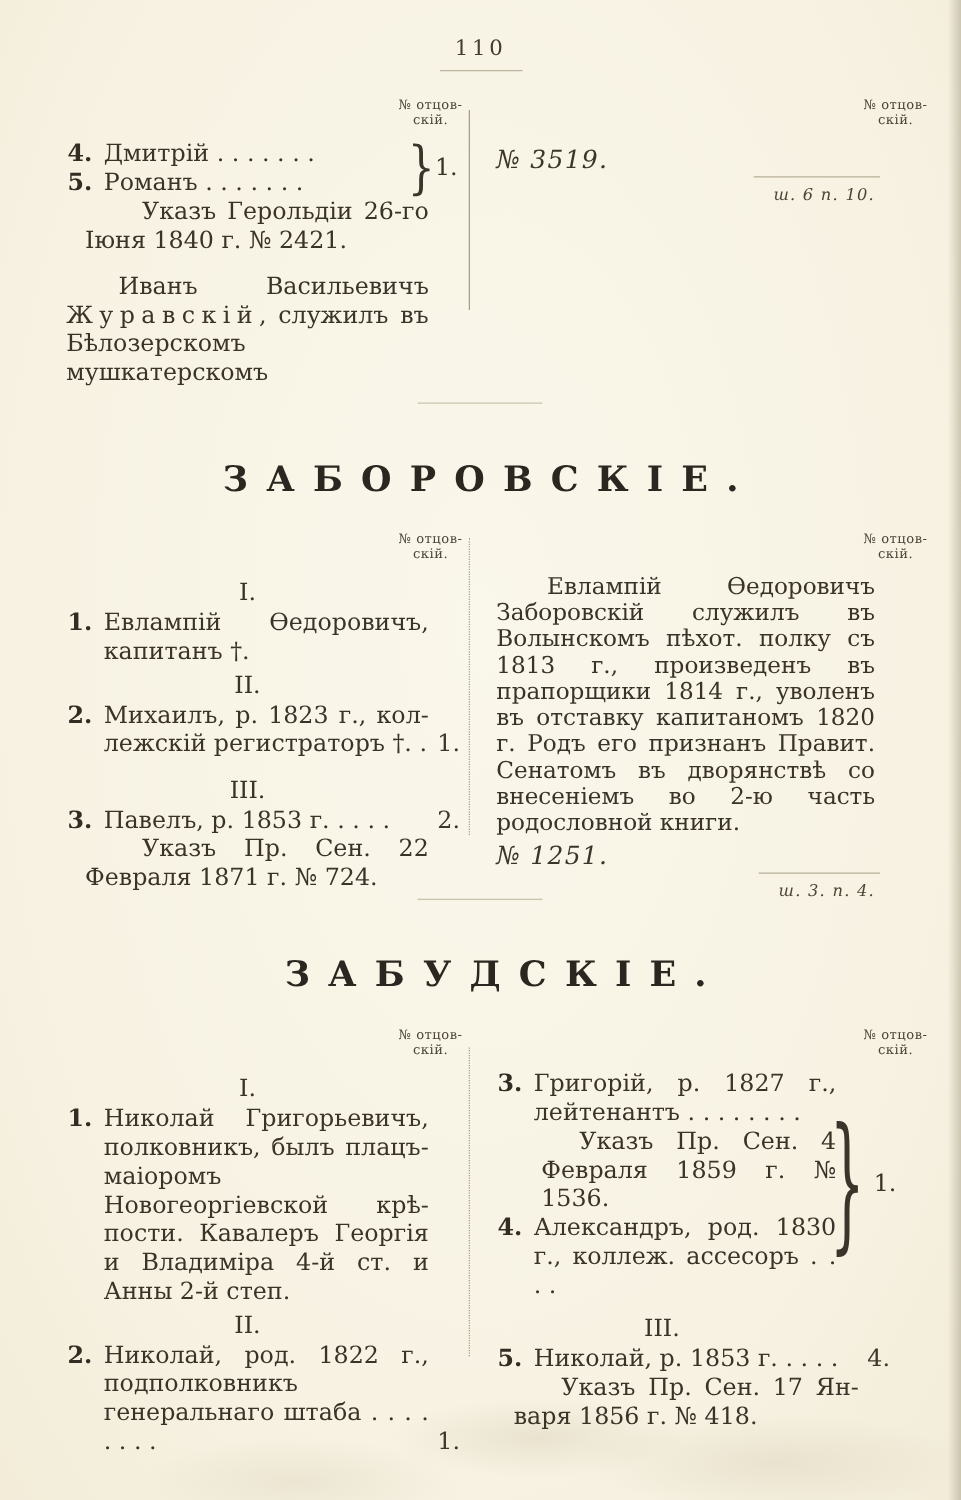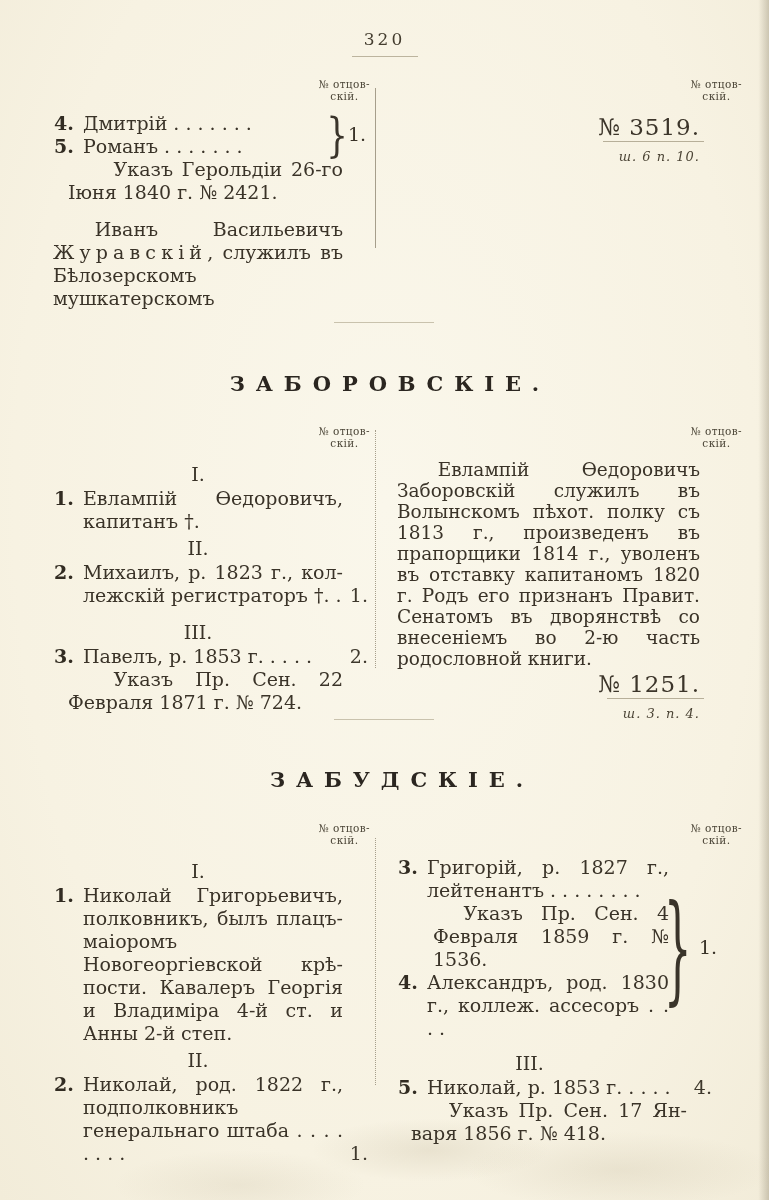--- a/index.html
+++ b/index.html
@@ -47,29 +47,29 @@
 
   .decree{margin-left:15px;padding-right:27px;text-indent:2.4em;text-align:justify;}
   .decree.ingroup{padding-right:0;margin-left:36px;text-indent:1.6em;}
 
   .para{margin-top:14px;padding-right:27px;text-align:justify;text-indent:2.2em;}
   .spaced-name{letter-spacing:0.27em;}
 
   .para-r{padding-right:5px;text-align:justify;}
   .para-r2{padding-right:42px;text-align:justify;text-indent:2.2em;line-height:21px;font-size:18.5px;}
 
-  .recno{margin-top:4px;text-align:right;padding-right:42px;font-size:23px;letter-spacing:1px;color:#3c352a;}
+  .recno{margin-top:4px;padding-right:42px;font-size:20px;letter-spacing:1px;color:#3c352a;font-style:italic;}
   .shref{text-align:right;padding-right:38px;font-size:13px;color:#4c4536;margin-top:2px;letter-spacing:1px;font-style:italic;}
   .shref span{display:inline-block;border-top:1px solid #b7af99;padding:3px 4px 0 16px;}
 
   .sep{position:absolute;left:334px;width:100px;height:1px;background:#c9c2ad;}
 
   .family-title{
     position:absolute;left:0;width:100%;
-    text-align:center;font-size:21px;font-weight:bold;
+    text-align:center;font-size:28px;font-weight:bold;
     letter-spacing:0.52em;text-indent:0.52em;
     color:#2b2620;
   }
 
   .brace-group{display:flex;align-items:center;}
   .bg-entries{width:277px;}
   .bg-entries .entry{padding-right:0;}
   .brace-cell{width:14px;display:flex;align-items:center;justify-content:center;color:#3a342a;}
   .brace-sm{font-size:34px;transform:scaleY(1.35);line-height:1;}
   .brace-lg{font-size:40px;transform:scaleY(2.95) scaleX(1.1);line-height:1;}
@@ -84,21 +84,21 @@
   .r-entry{padding-right:55px;}
   .r-entry .ref{right:30px;}
   .r-decree{margin-left:14px;padding-right:55px;text-indent:2em;text-align:justify;}
 </style>
 </head>
 <body>
 
 <div class="page">
 
   <div class="pagenum-wrap">
-    <div class="pagenum">320</div>
+    <div class="pagenum">110</div>
     <div class="pagenum-rule"></div>
   </div>
 
   <div class="divider solid" style="left:375px;top:88px;height:160px;"></div>
   <div class="section" style="top:78px;">
     <div class="lcol">
       <div class="colhead">№ отцов-
 скій.</div>
       <div class="colbody">
         <div class="brace-group">

